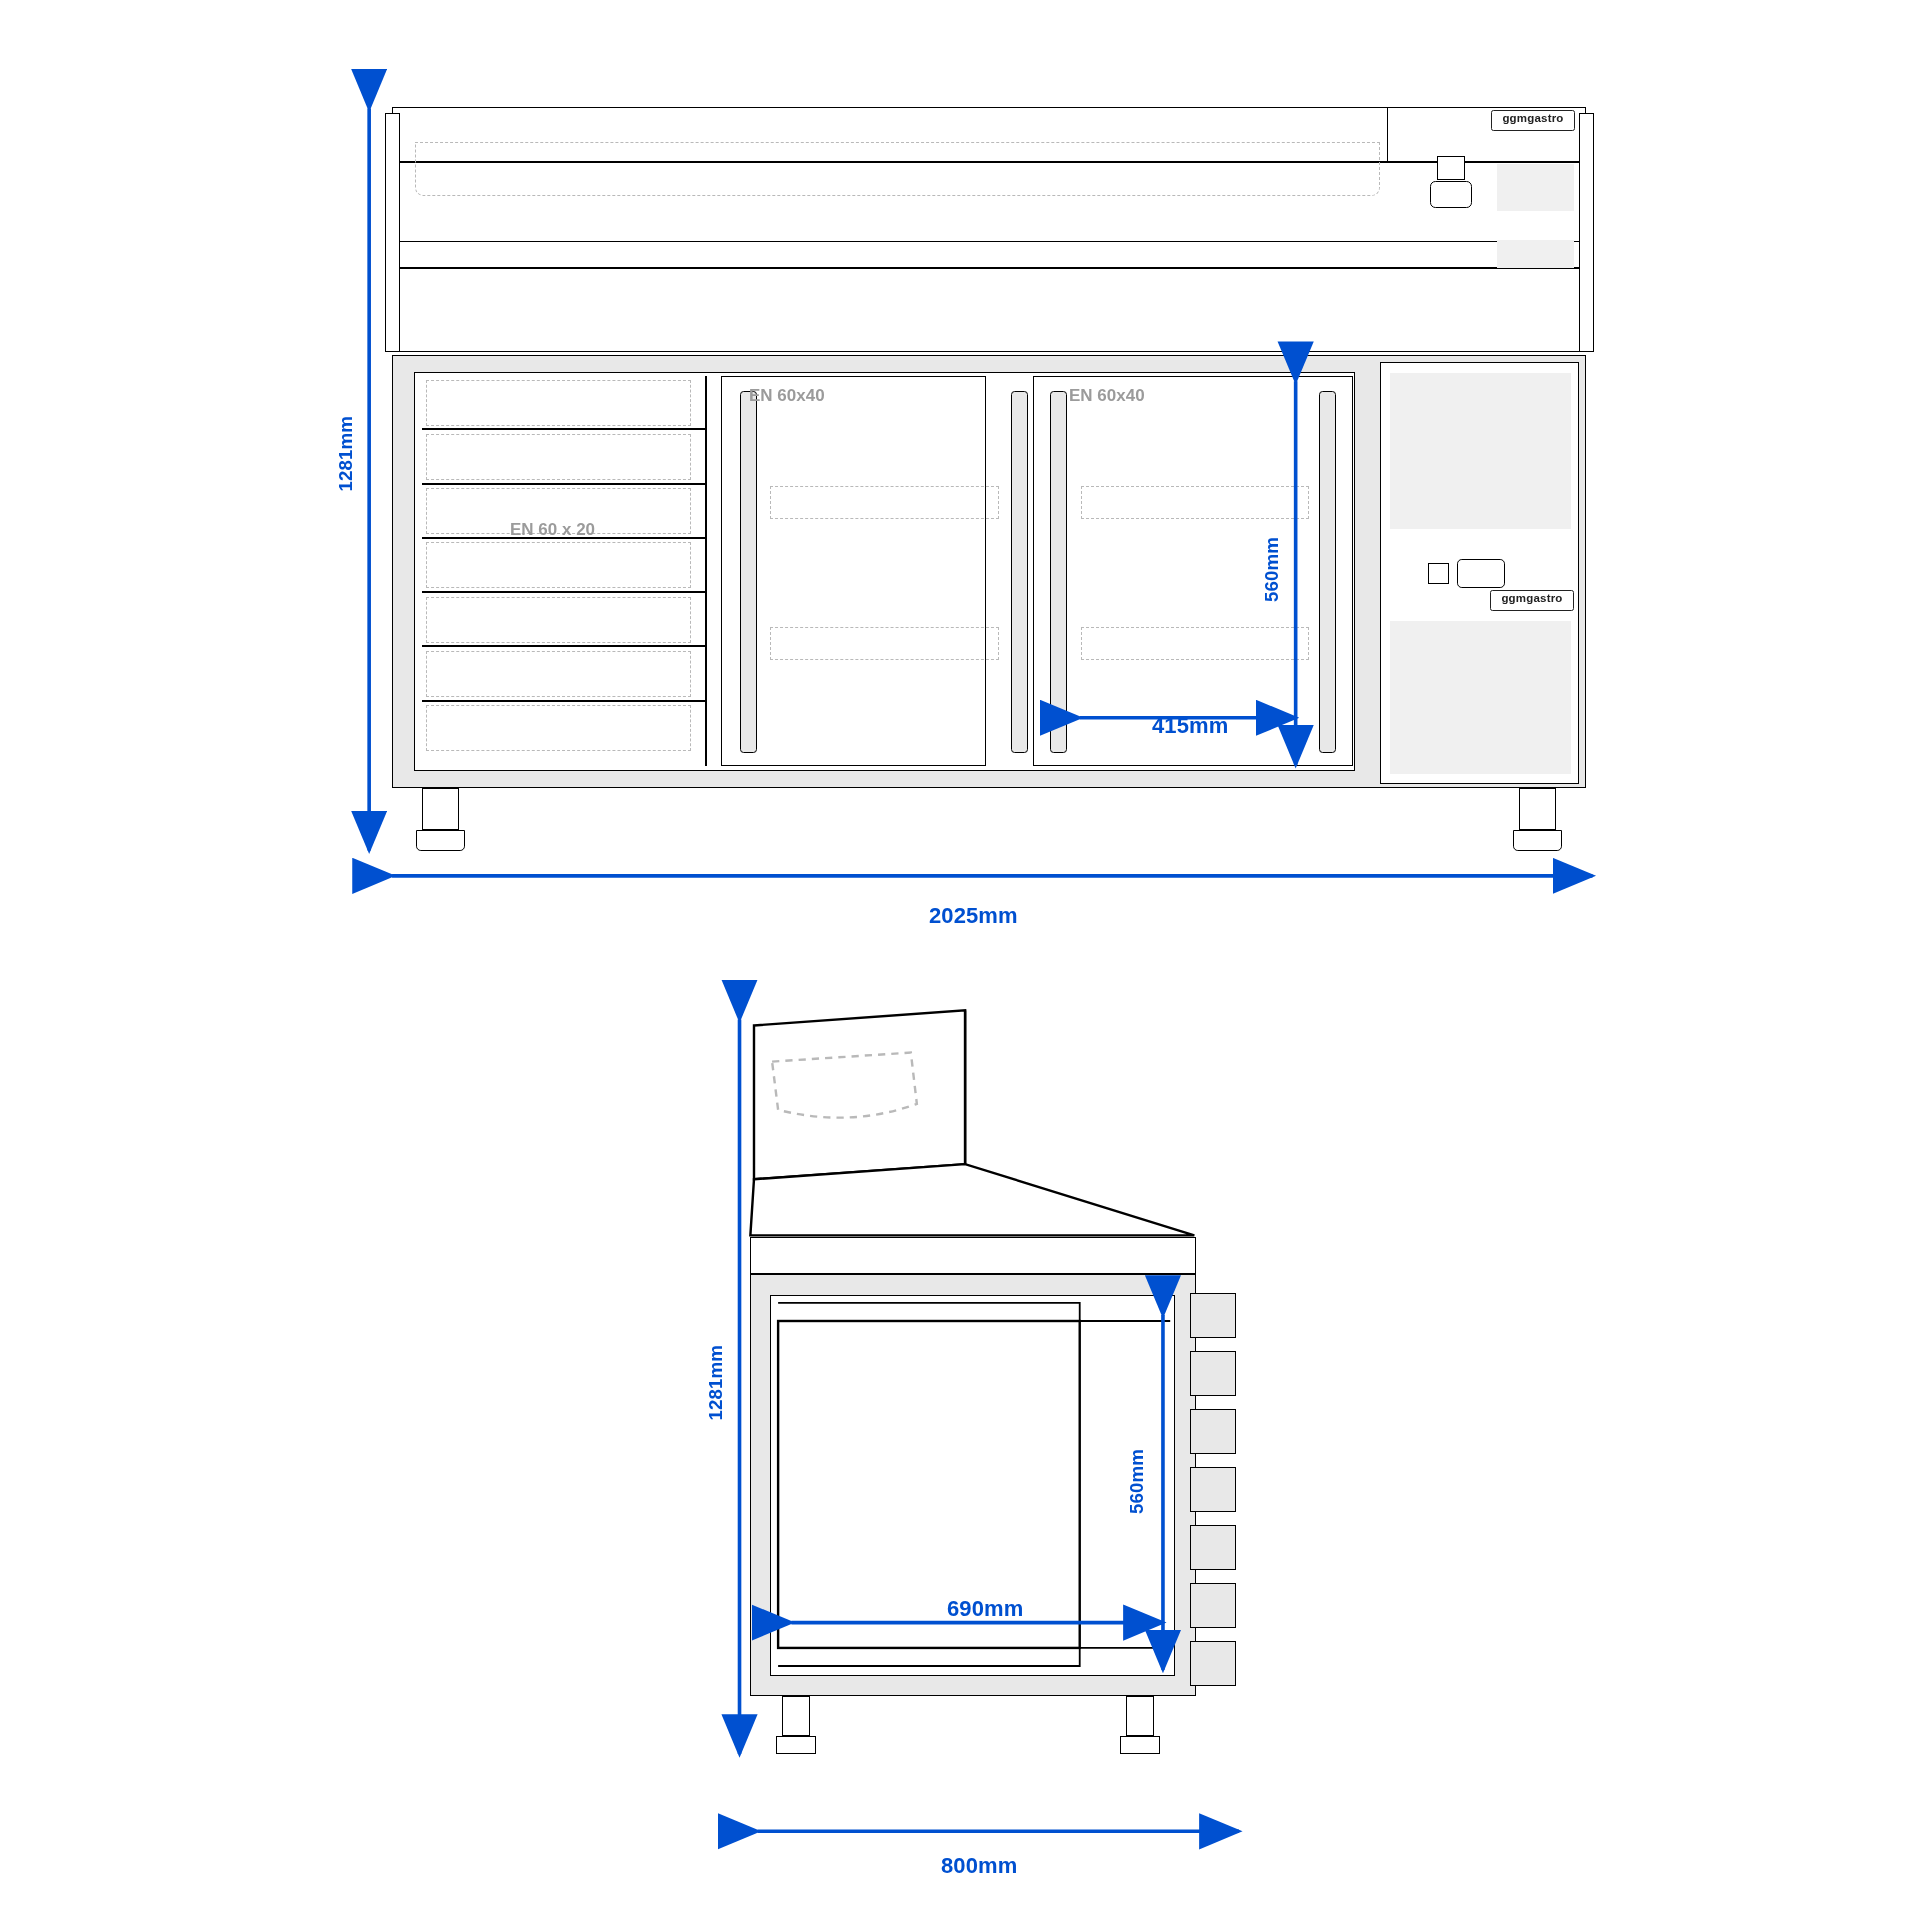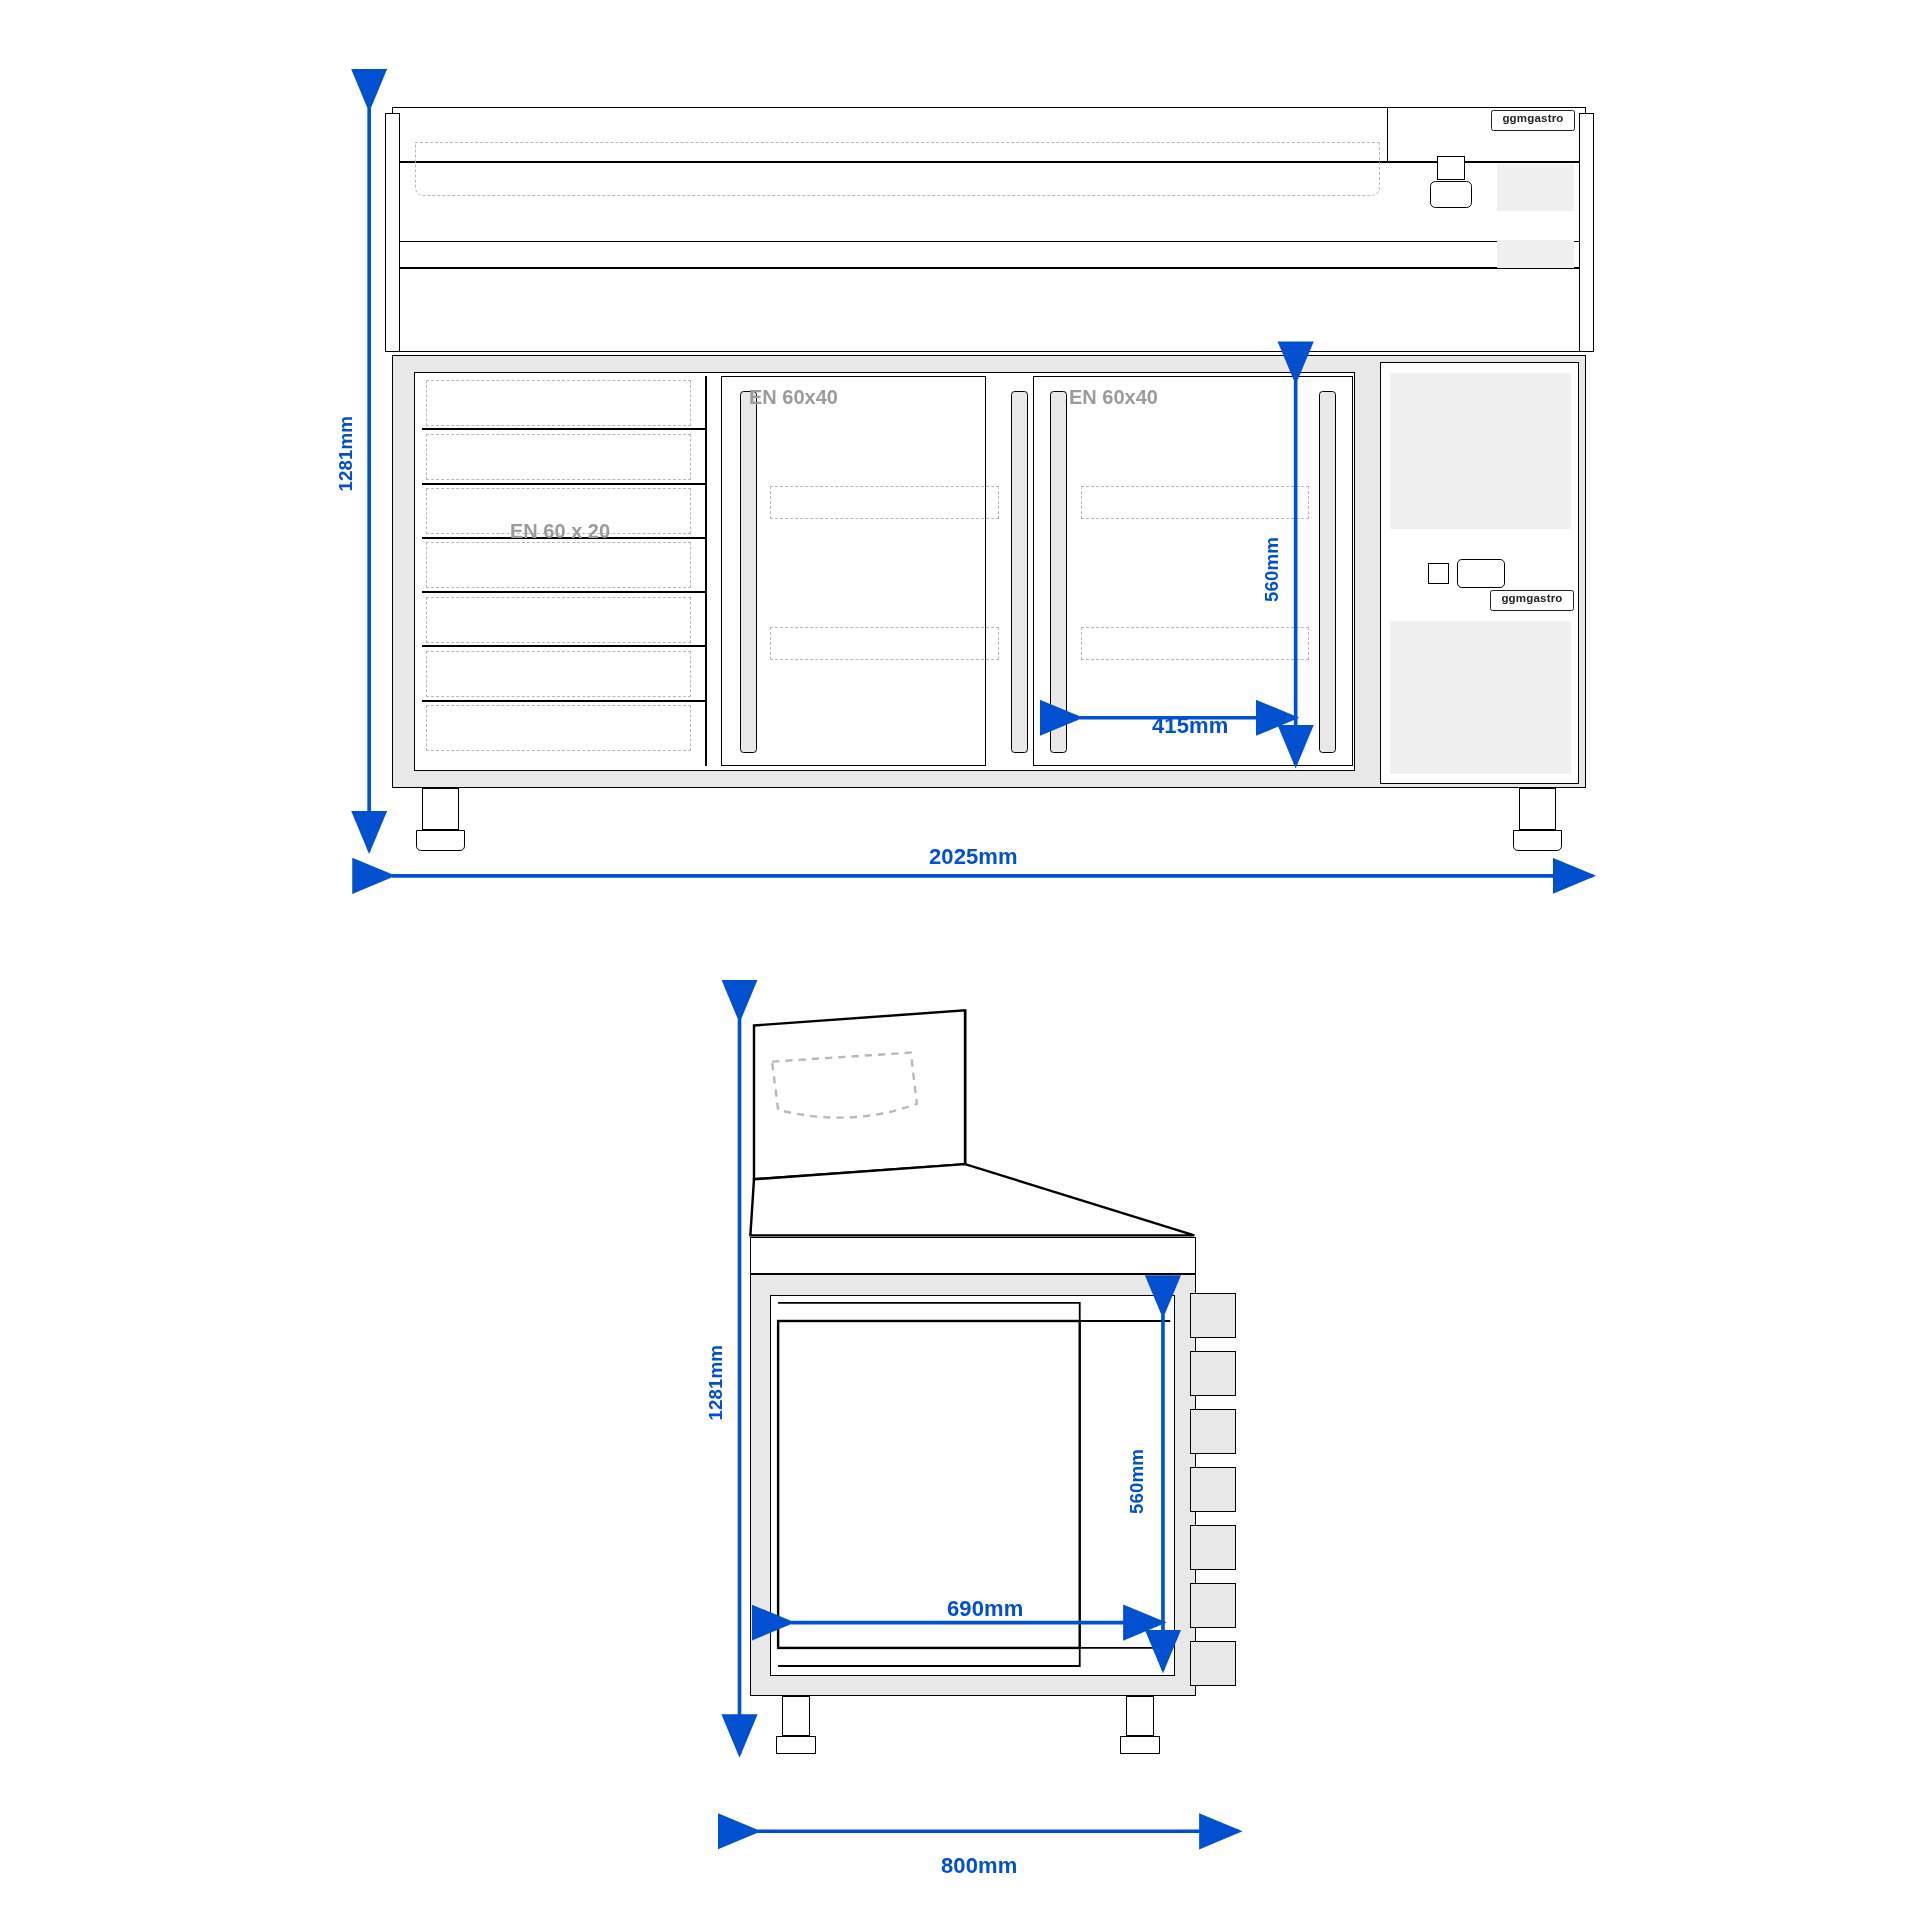--- a/index.html
+++ b/index.html
@@ -3,21 +3,21 @@
 <meta charset="utf-8">
 <style>
   html,body{margin:0;padding:0;background:#ffffff;}
   body{width:1926px;height:1926px;font-family:"Liberation Sans",sans-serif;position:relative;overflow:hidden;}
   .stage{position:absolute;left:0;top:0;width:1926px;height:1926px;border-radius:31px;}
 
   
   .abs{position:absolute;}
   .dim{color:#0050d0;font-weight:bold;font-size:22px;letter-spacing:0.1px;}
   .dim-v{color:#0050d0;font-weight:bold;font-size:18.7px;writing-mode:vertical-rl;transform:rotate(180deg);letter-spacing:0.1px;}
-  .lbl-grey{color:#9b9b9b;font-weight:bold;font-size:20px;font-family:"Liberation Sans",sans-serif;}
+  .lbl-grey{color:#9b9b9b;font-weight:bold;font-size:17px;font-family:"Liberation Sans",sans-serif;}
   .outline{position:absolute;border:1.8px solid #000;box-sizing:border-box;background:#fff;}
   .grey{background:#e8e8e8;}
   .lgrey{background:#f0f0f0;}
   .dash{position:absolute;border:1.2px dashed #b9b9b9;box-sizing:border-box;}
   .brand{position:absolute;border:1.2px solid #222;border-radius:2.4px;background:#fff;color:#222;
          font-size:11.5px;font-weight:bold;padding:1.2px 4.2px;box-sizing:border-box;letter-spacing:0.2px;}
 
   svg.overlay{position:absolute;left:0;top:0;width:1926px;height:1926px;pointer-events:none;}
 </style>
 </head>
@@ -87,21 +87,21 @@
   <div class="outline" style="left:1428px;top:563px;width:20.5px;height:20.5px;"></div>
   <div class="outline" style="left:1457px;top:559px;width:48px;height:29px;border-radius:4.8px;"></div>
   <div class="brand" style="left:1490px;top:590px;width:84px;height:20.5px;text-align:center;">ggmgastro</div>
 
   <div class="outline" style="left:422px;top:788px;width:37px;height:42px;"></div>
   <div class="outline" style="left:416px;top:830px;width:49px;height:20.5px;border-radius:0 0 4.8px 4.8px;"></div>
   <div class="outline" style="left:1519px;top:788px;width:37px;height:42px;"></div>
   <div class="outline" style="left:1513px;top:830px;width:49px;height:20.5px;border-radius:0 0 4.8px 4.8px;"></div>
 
   <span class="dim-v abs" style="left:335px;top:416px;">1281mm</span>
-  <span class="dim abs" style="left:929px;top:844px;">2025mm</span>
+  <span class="dim abs" style="left:929px;top:903px;">2025mm</span>
   <span class="dim-v abs" style="left:1261px;top:537px;">560mm</span>
   <span class="dim abs" style="left:1152px;top:713px;">415mm</span>
 
   <div class="abs" style="left:754px;top:1010px;width:211px;height:157px;"></div>
 
   <div class="outline" style="left:750px;top:1237px;width:446px;height:37px;"></div>
   <div class="outline grey" style="left:750px;top:1274px;width:446px;height:422px;"></div>
   <div class="abs" style="left:770px;top:1295px;width:405px;height:381px;background:#fff;border:1.8px solid #000;box-sizing:border-box;"></div>
 
   <div class="abs" style="left:1190px;top:1291px;width:48px;height:410px;">

